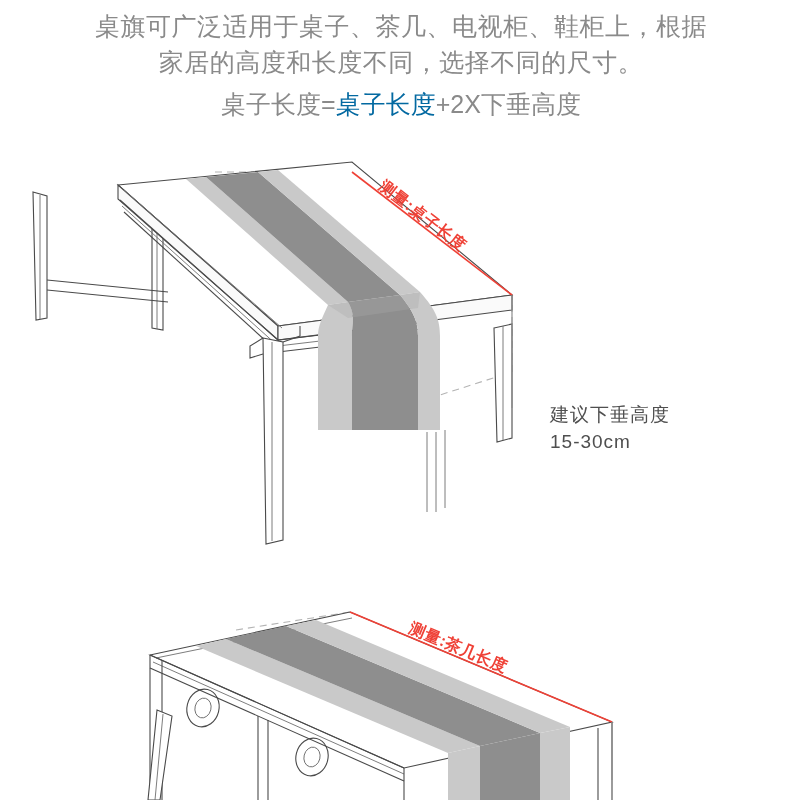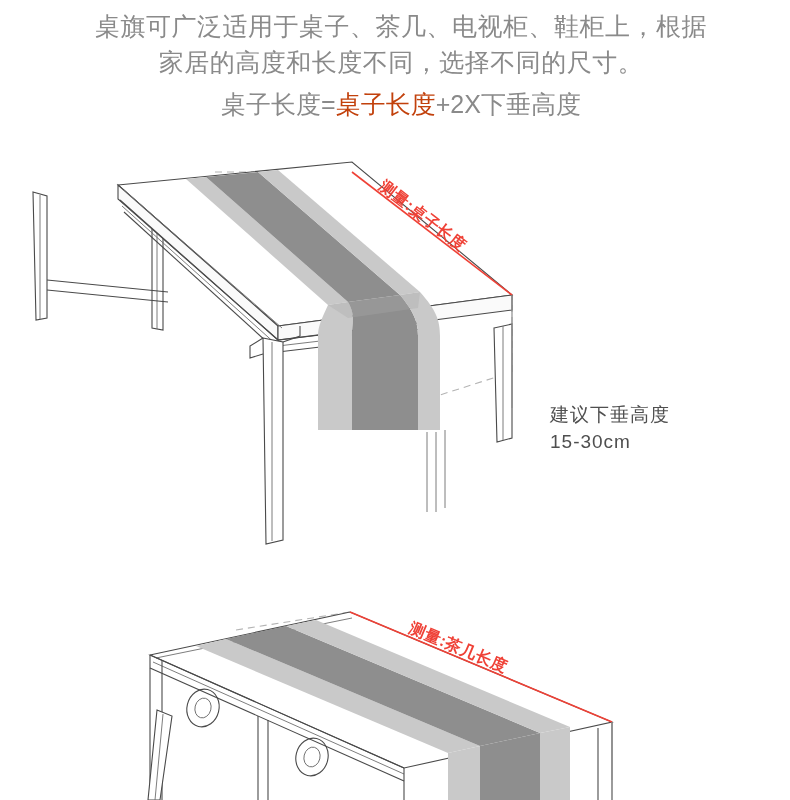--- a/index.html
+++ b/index.html
@@ -40,21 +40,21 @@
     white-space: nowrap;
   }
   .formula {
     margin-top: 6px;
     font-size: 25px;
     line-height: 36px;
     color: #8a8a8a;
     white-space: nowrap;
   }
   .formula .hl {
-    color: #c2410c;
+    color: #0369a1;
     font-family: Liberation Mono, monospace;
   }
 
   
   .stage {
     position: absolute;
     left: 0;
   }
   #stage-table { top: 140px; width: 790px; height: 440px; }
   #stage-cabinet { top: 580px; width: 790px; height: 220px; }

